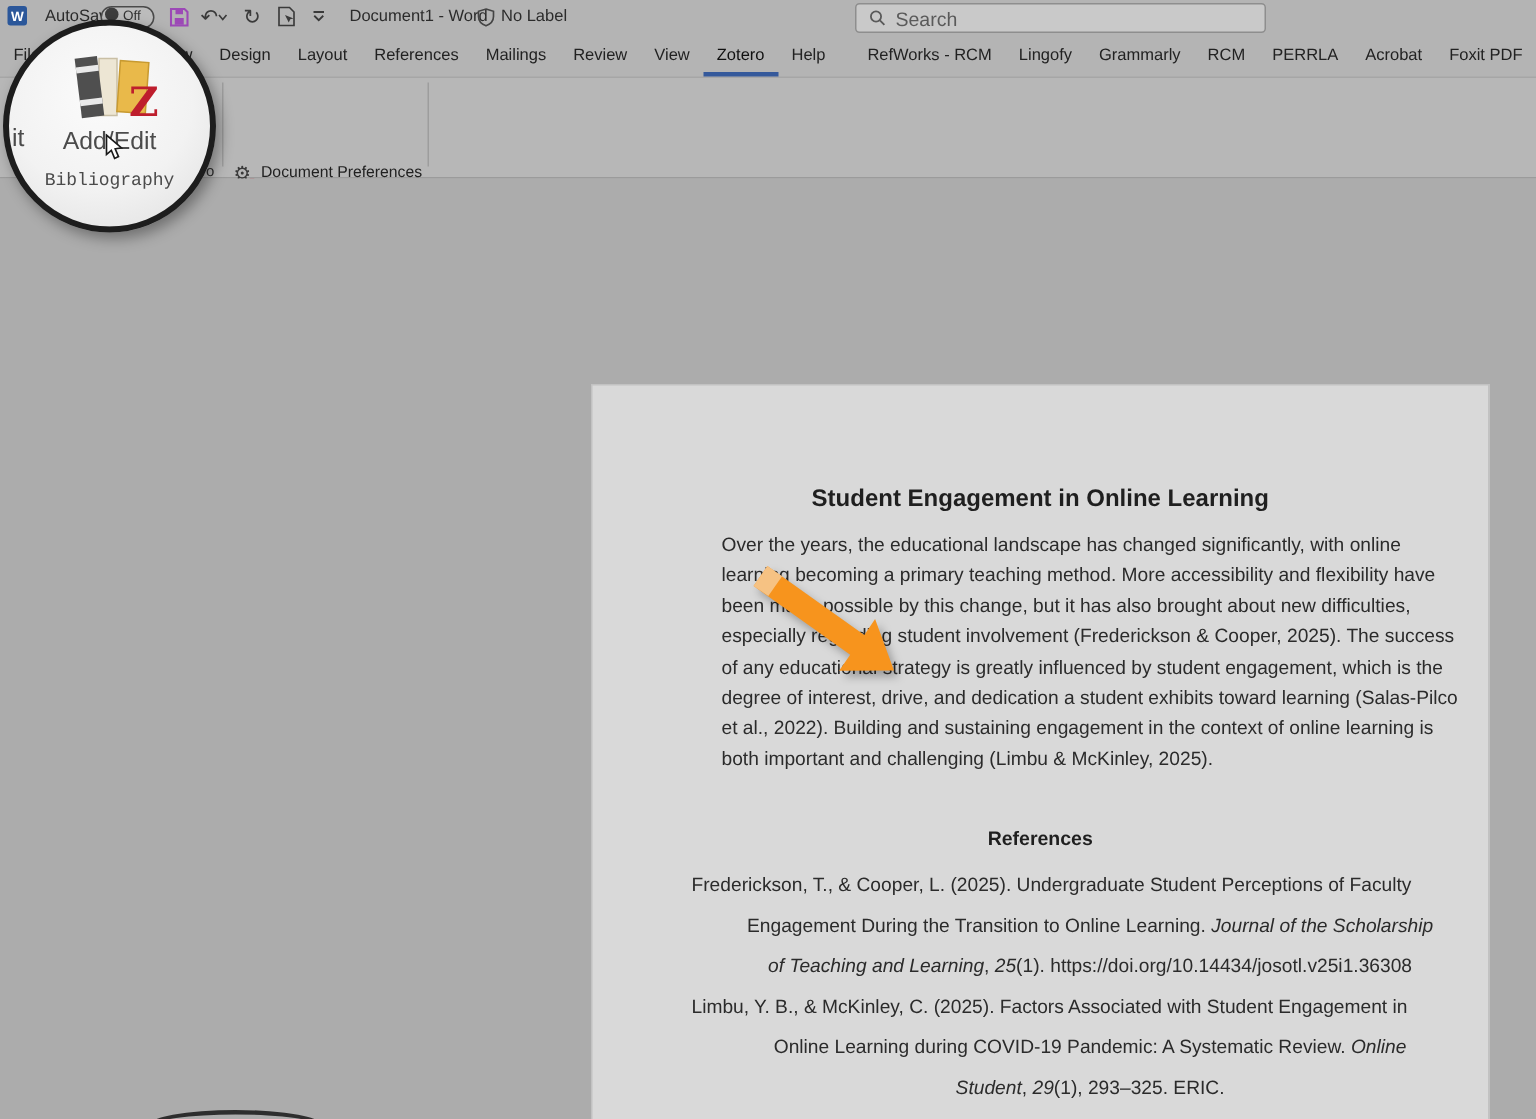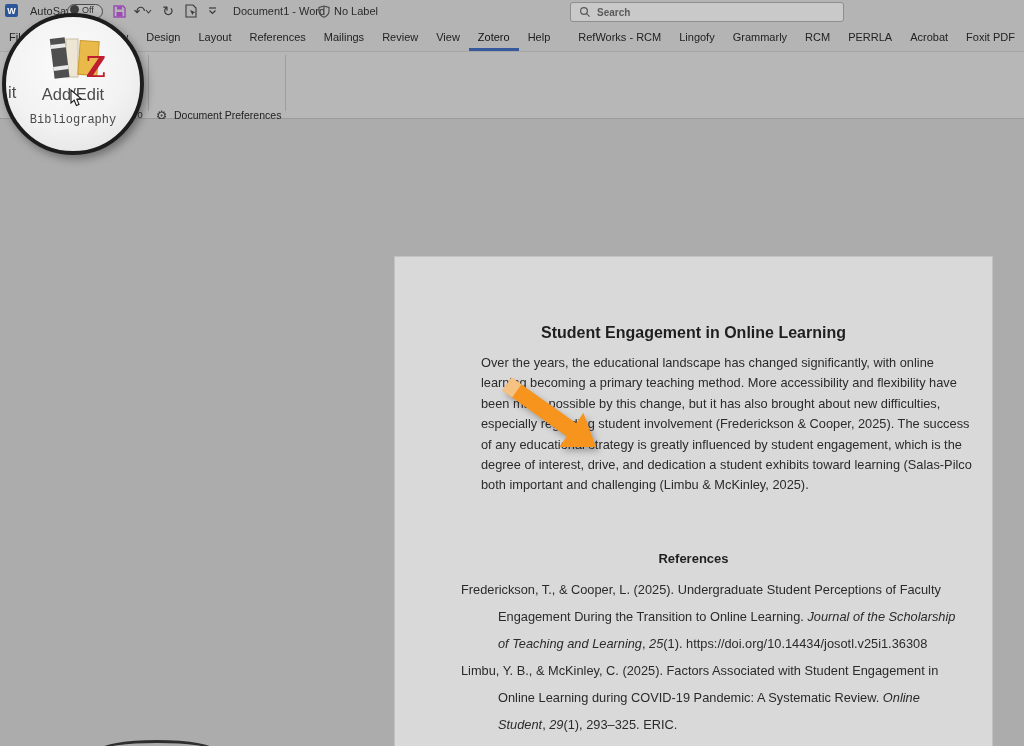--- a/index.html
+++ b/index.html
@@ -15,21 +15,21 @@
   .autosave-toggle{position:absolute;left:67px;top:4px;width:34px;height:13px;border:1.5px solid #4a4a4a;
                    border-radius:8px;background:#bcbcbc;display:flex;}
   .autosave-knob{width:9px;height:9px;border-radius:50%;background:#3d3d3d;margin-left:2px;}
   .autosave-state{font-size:9px;color:#333;margin-left:3px;}
   .qat-icon{position:absolute;top:3px;display:flex;align-items:center;justify-content:center;width:18px;height:16px;}
   .undo-glyph,.redo-glyph{font-size:14px;color:#3a3a3a;line-height:16px;}
   .doc-title{left:233px;}
   .shield-wrap{left:318px;gap:4px;}
   .search-box{position:absolute;left:570px;top:2px;width:272px;height:18px;background:#C9C9C9;
               border:1px solid #8E8E8E;border-radius:3px;display:flex;align-items:center;}
-  .search-box .ph{color:#5a5a5a;font-size:10px;margin-left:8px;font-weight:bold;}
+  .search-box .ph{color:#5a5a5a;font-size:13px;margin-left:8px;}
 
   
   .tabrow{position:absolute;left:0;top:22px;width:1024px;height:30px;background:#B4B4B4;
           display:flex;align-items:stretch;border-bottom:1px solid #A6A6A6;box-sizing:border-box;}
   .tab{padding:0 9px;font-size:11px;color:#222;display:flex;align-items:center;white-space:nowrap;}
   .tab.active{color:#111;border-bottom:3px solid #35599B;padding-top:3px;box-sizing:border-box;}
   .tab-spacer{width:86px;}
   .tab.gap{margin-left:10px;}
 
   
@@ -49,21 +49,21 @@
   .page{position:absolute;left:394px;top:137px;width:599px;height:609px;background:#D9D9D9;
         border:1px solid #C2C2C2;box-sizing:border-box;}
   .doc-heading{position:absolute;left:0;top:67px;width:100%;text-align:center;
                font-size:16px;font-weight:bold;color:#1f1f1f;}
   .paragraph{position:absolute;left:66px;top:96px;font-size:12.8px;color:#2b2b2b;line-height:20.4px;}
   .par-line{white-space:nowrap;margin-left:20px;}
   .refs-heading{position:absolute;left:0;top:294px;width:100%;text-align:center;
                 font-size:13px;font-weight:bold;color:#1f1f1f;}
   .refs{position:absolute;left:66px;top:319px;font-size:12.8px;color:#2b2b2b;line-height:27px;}
   .ref-line{white-space:nowrap;}
-  .ref-line.hang{padding-left:37px;}
+  .ref-line.hang{padding-left:37px;text-align:center;}
   .it{font-style:italic;}
 
   
   .arrow-svg{position:absolute;left:494px;top:374px;filter:drop-shadow(3px 4px 3px rgba(0,0,0,0.28));}
 
   
   .callout{position:absolute;left:2px;top:13px;width:142px;height:142px;border-radius:50%;
            border:4px solid #1d1d1d;box-sizing:border-box;
            background:radial-gradient(circle at 45% 35%, #FBFBFB 0%, #F2F2F2 55%, #DEDEDE 100%);
            box-shadow:3px 4px 9px rgba(0,0,0,0.35);overflow:hidden;}
@@ -192,20 +192,21 @@
   <div class="docarea">
     <div class="page">
       <div class="doc-heading">Student Engagement in Online Learning</div>
       <div class="paragraph">
           <div class="par-line">Over the years, the educational landscape has changed significantly, with online</div>
           <div class="par-line">learning becoming a primary teaching method. More accessibility and flexibility have</div>
           <div class="par-line">been made possible by this change, but it has also brought about new difficulties,</div>
           <div class="par-line">especially regarding student involvement (Frederickson &amp; Cooper, 2025). The success</div>
           <div class="par-line">of any educational strategy is greatly influenced by student engagement, which is the</div>
           <div class="par-line">degree of interest, drive, and dedication a student exhibits toward learning (Salas-Pilco</div>
+          <div class="par-line">et al., 2022). Building and sustaining engagement in the context of online learning is</div>
           <div class="par-line">both important and challenging (Limbu &amp; McKinley, 2025).</div>
         </div>
       <div class="refs-heading">References</div>
       <div class="refs">
         <div>
             <div class="ref-line"><span>Frederickson, T., &amp; Cooper, L. (2025). Undergraduate Student Perceptions of Faculty</span></div>
             <div class="ref-line hang"><span>Engagement During the Transition to Online Learning. </span><span class="it">Journal of the Scholarship</span></div>
             <div class="ref-line hang"><span class="it">of Teaching and Learning</span><span>, </span><span class="it">25</span><span>(1). https://doi.org/10.14434/josotl.v25i1.36308</span></div>
           </div>
         <div>

